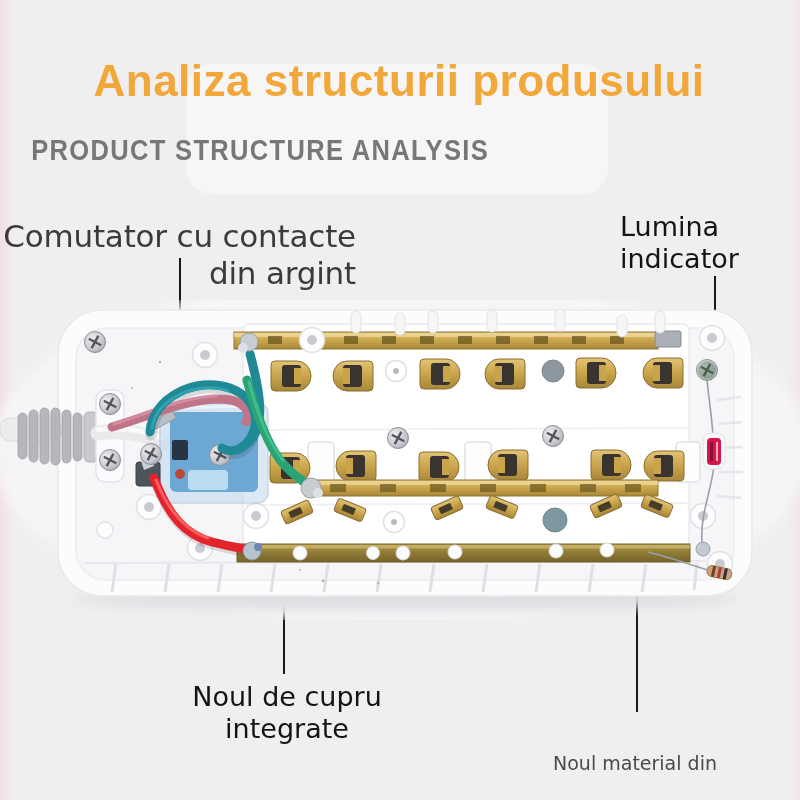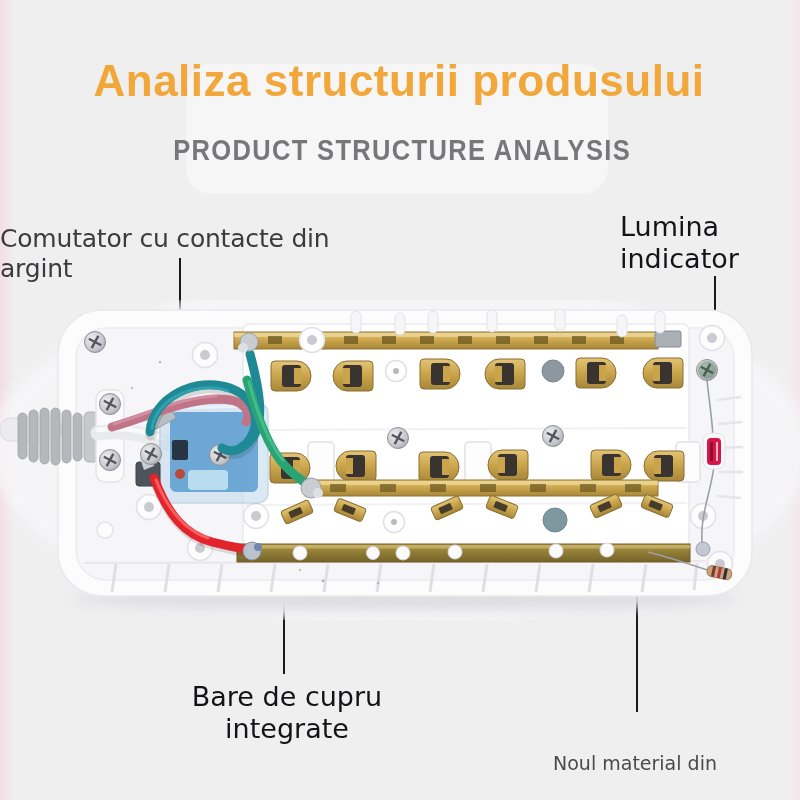--- a/index.html
+++ b/index.html
@@ -15,30 +15,30 @@
     position:absolute;left:186px;top:64px;width:422px;height:130px;
     background:rgba(252,252,253,.55);border-radius:26px;
   }
   .title{
     position:absolute;left:0;top:56px;width:798px;text-align:center;
     font-size:44px;font-weight:600;letter-spacing:.5px;
     color:var(--c-title,#f2a73b);
     font-family:"Liberation Sans","DejaVu Sans",sans-serif;
   }
   .subtitle{
-    position:absolute;left:16px;top:134px;width:646px;text-align:right;
+    position:absolute;left:0;top:134px;width:646px;text-align:left;
     color:var(--c-subtitle,#77777a);
   }
   .subtitle span{
     display:inline-block;font-size:29px;font-weight:700;letter-spacing:1.5px;
     transform:scaleX(.88);
     font-family:"Liberation Sans","DejaVu Sans",sans-serif;
   }
   .label{position:absolute;line-height:1.18;}
-  .label-switch{left:0;top:224px;width:356px;text-align:left;font-size:25px;color:var(--c-label-dark,#3b3b3d);letter-spacing:-.2px;}
+  .label-switch{left:0;top:218px;width:356px;text-align:right;font-size:31px;color:var(--c-label-dark,#3b3b3d);letter-spacing:-.2px;}
   .label-indicator{left:620px;top:211px;width:180px;font-size:27px;color:var(--c-label-black,#141416);}
   .label-copper{left:137px;top:681px;width:300px;text-align:center;font-size:27px;color:var(--c-label-black,#141416);}
   .label-material{left:505px;top:752px;width:260px;text-align:center;font-size:19px;color:var(--c-label-gray,#4a4a4c);}
   .leader{position:absolute;width:2px;background:var(--c-leader-line,#1a1a1a);}
   .leader.l1{left:179px;top:258px;height:162px;}
   .leader.l2{left:714px;top:276px;height:160px;}
   .leader.l3{left:283px;top:557px;height:117px;}
   .leader.l4{left:636px;top:593px;height:119px;}
   .photo{position:absolute;left:0;top:300px;width:800px;height:320px;}
 </style>
@@ -50,21 +50,21 @@
 
 <div class="title-card"></div>
 <div class="title">Analiza structurii produsului</div>
 <div class="subtitle"><span>PRODUCT STRUCTURE ANALYSIS</span></div>
 
 <div class="label label-switch">Comutator cu contacte din argint</div>
 <div class="label label-indicator">
   <div>Lumina</div>
   <div>indicator</div>
 </div>
-<div class="label label-copper">Bare de cupru integrate</div>
+<div class="label label-copper">Noul de cupru integrate</div>
 <div class="label label-material">
   <div>Noul material din</div>
 </div>
 
 <div class="leader l1"></div>
 <div class="leader l2"></div>
 <div class="leader l3"></div>
 <div class="leader l4"></div>
 
 <svg class="photo" viewBox="0 0 800 320">

